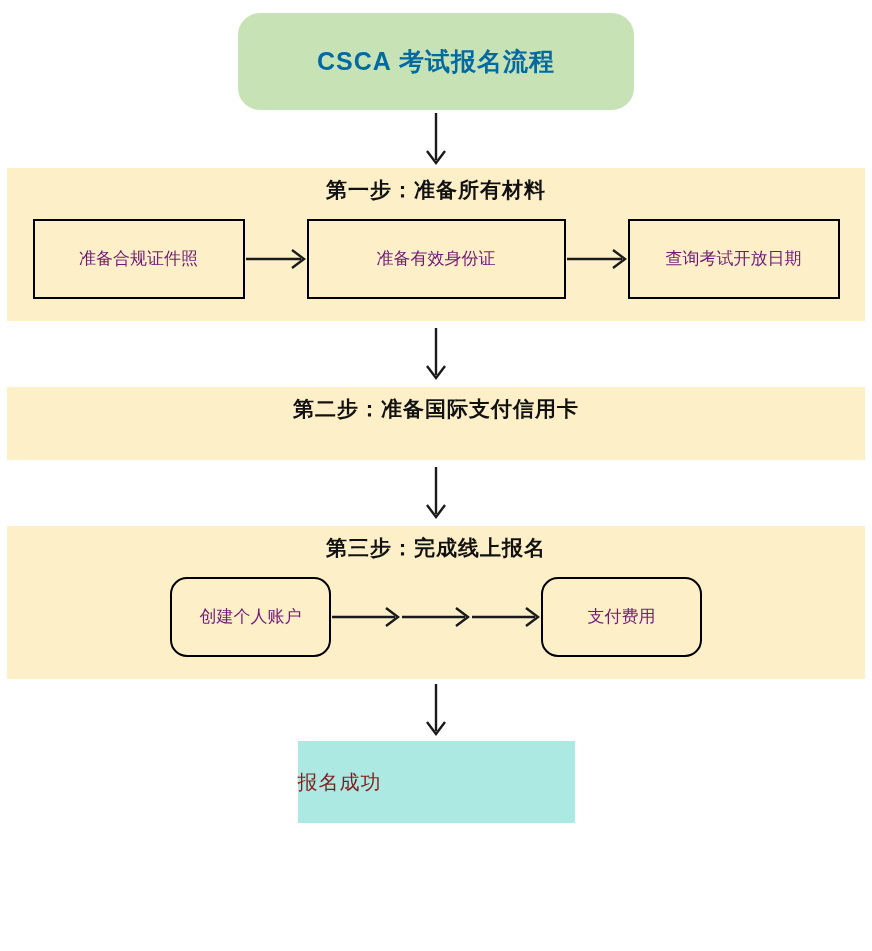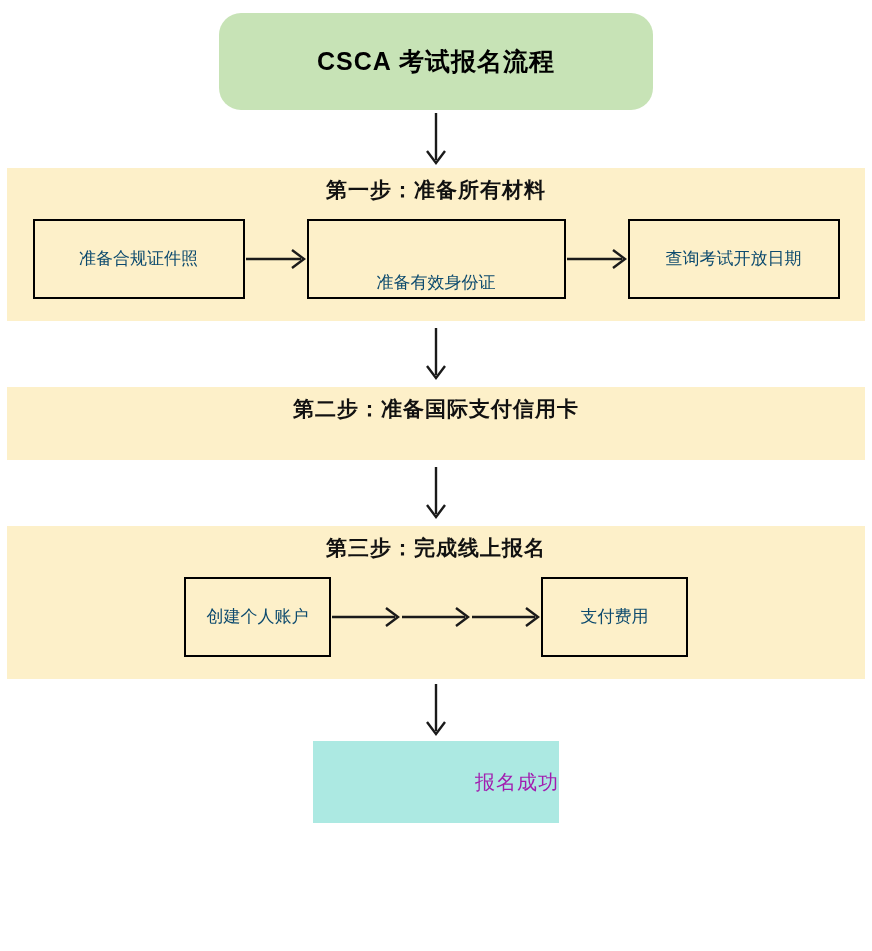--- a/index.html
+++ b/index.html
@@ -14,30 +14,30 @@
     height: 951px;
     overflow: hidden;
     display: flex;
     flex-direction: column;
     align-items: center;
     background: #ffffff;
   }
   
   .start-node {
     margin-top: 13px;
-    width: 434px;
+    width: 396px;
     height: 97px;
     background: #c7e3b6;
     border-radius: 22px;
     display: flex;
     align-items: center;
     justify-content: center;
     font-size: 25px;
     font-weight: bold;
-    color: #000000;
+    color: #0369a1;
     letter-spacing: 1px;
   }
   
   .v-arrow {
     height: 58px;
     display: flex;
     align-items: center;
     justify-content: center;
     flex: 0 0 auto;
   }
@@ -69,42 +69,42 @@
     height: 80px;
     box-sizing: border-box;
     border: 2.5px solid #000000;
     background: #fdf0c9;
     display: flex;
     flex-direction: column;
     align-items: center;
     justify-content: center;
     text-align: center;
     font-size: 17px;
-    color: #0c4a6e;
+    color: #701a75;
     line-height: 28px;
   }
   .w-lg { width: 212px; }
-  .w-xl { width: 259px; justify-content: flex-end; }
-  .w-sm { width: 147px; }
+  .w-xl { width: 259px; }
+  .w-sm { width: 161px; border-radius: 17px; }
   .step-line2 { font-size: 16px; }
   .h-arrow {
     display: flex;
     align-items: center;
     justify-content: center;
   }
   
   .end-node {
-    width: 246px;
+    width: 277px;
     height: 82px;
     background: #ace9e2;
     display: flex;
     align-items: center;
-    justify-content: flex-end;
+    justify-content: flex-start;
     font-size: 20px;
-    color: #a21caf;
+    color: #7f1d1d;
     letter-spacing: 1px;
   }
   svg.arrow-glyph { display: block; }
 </style>
 </head>
 <body>
 
 <div class="canvas">
 
   <div class="start-node">

